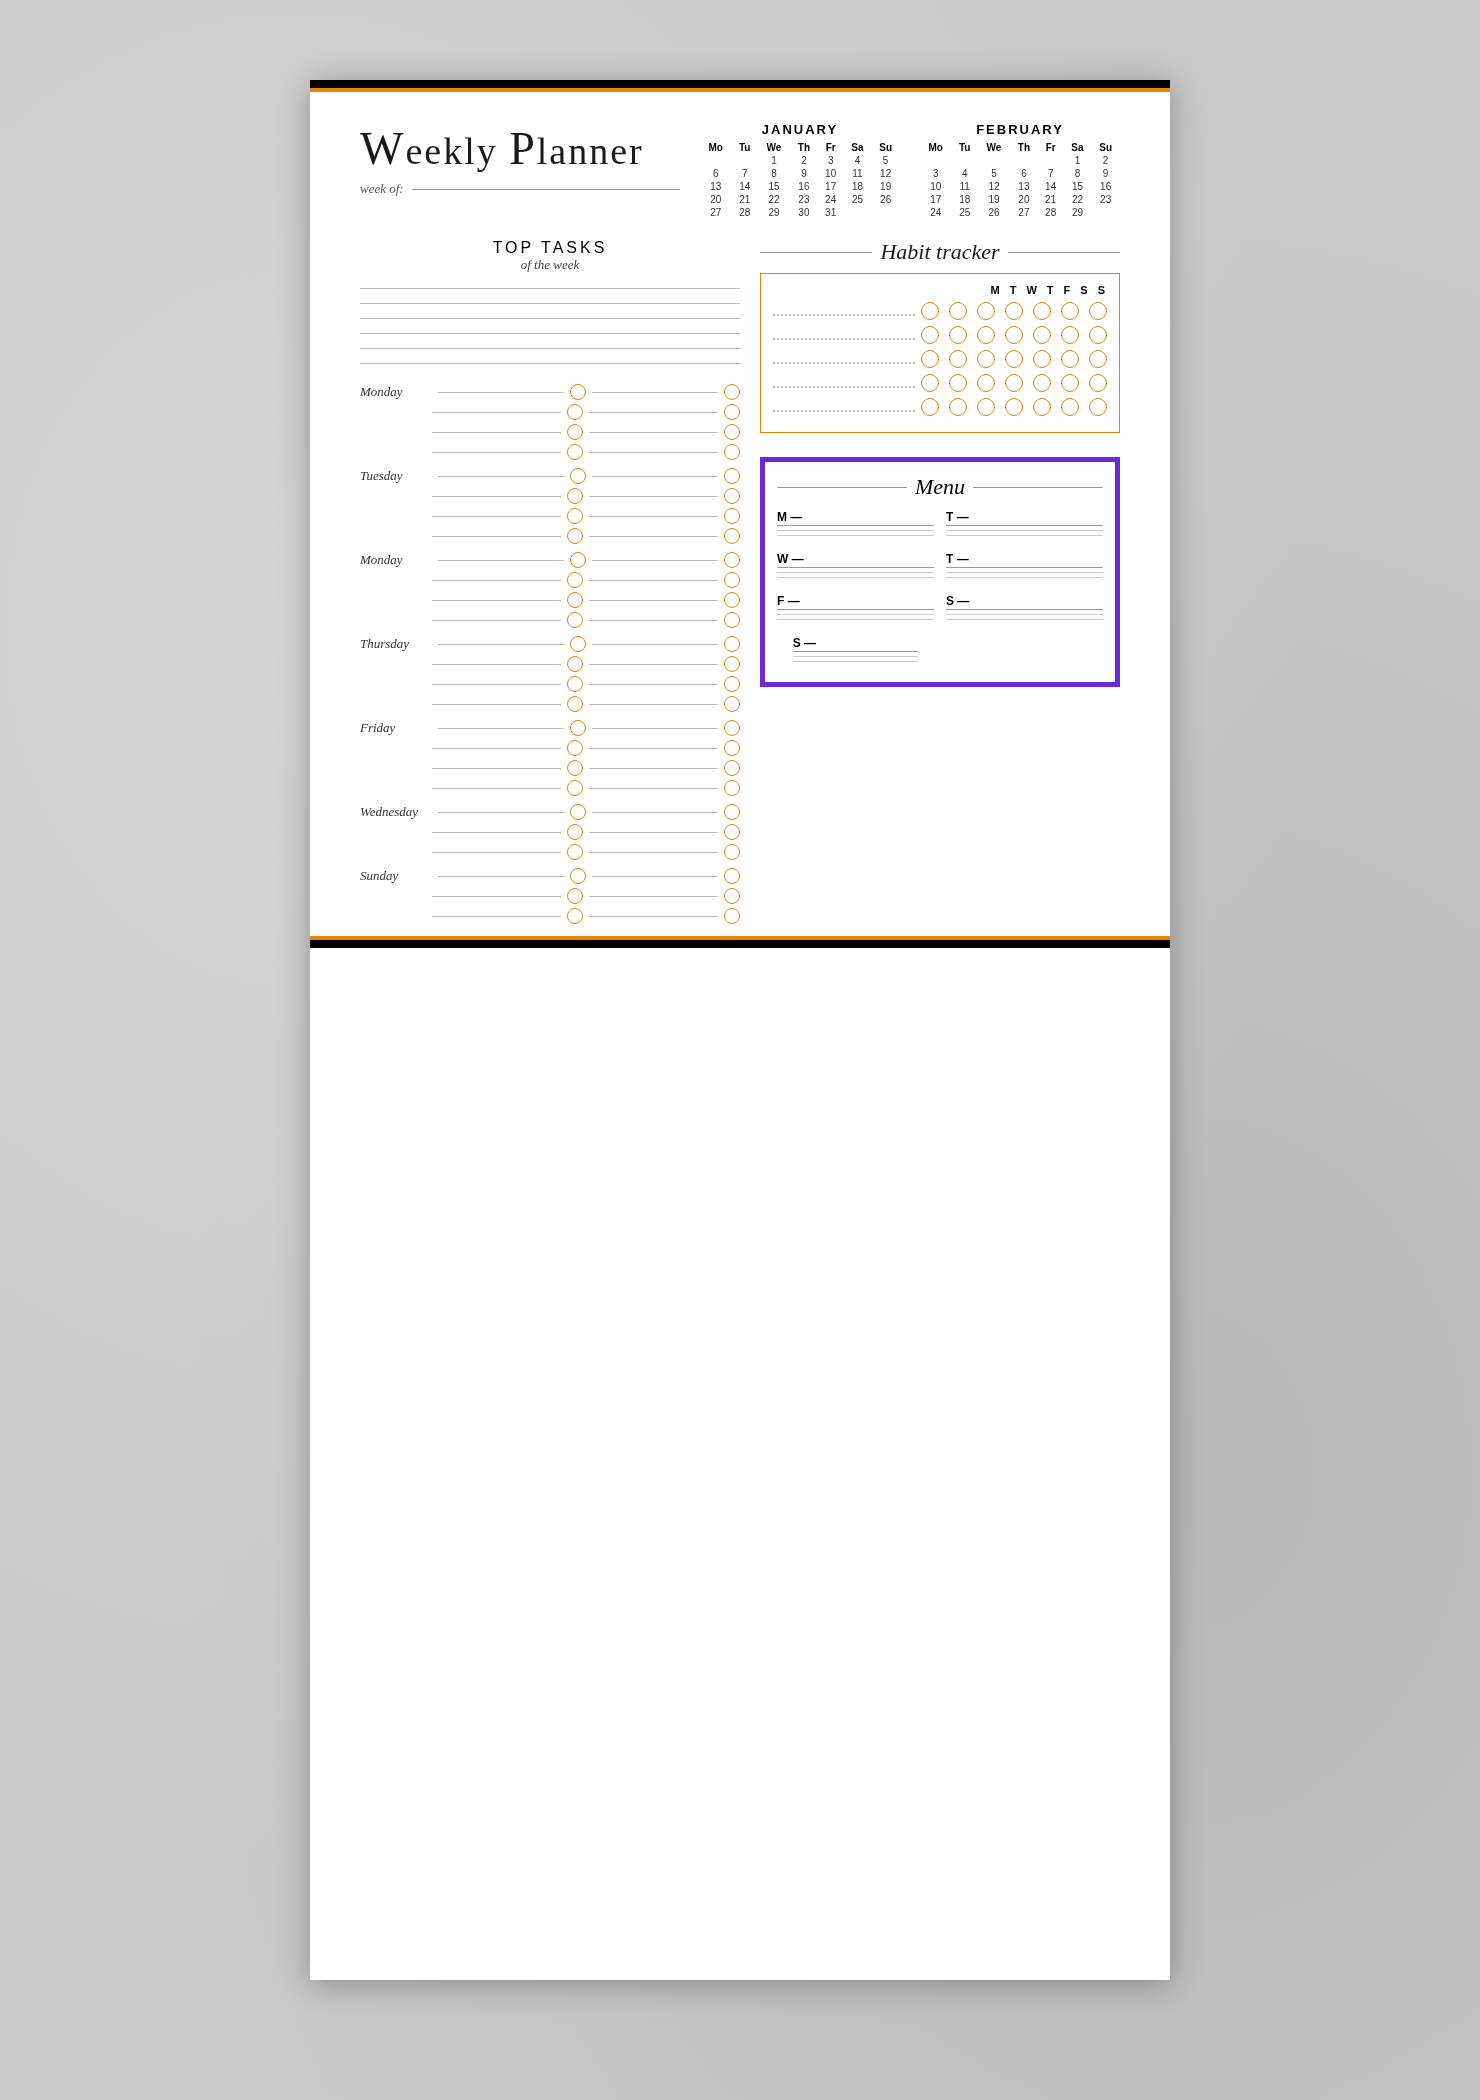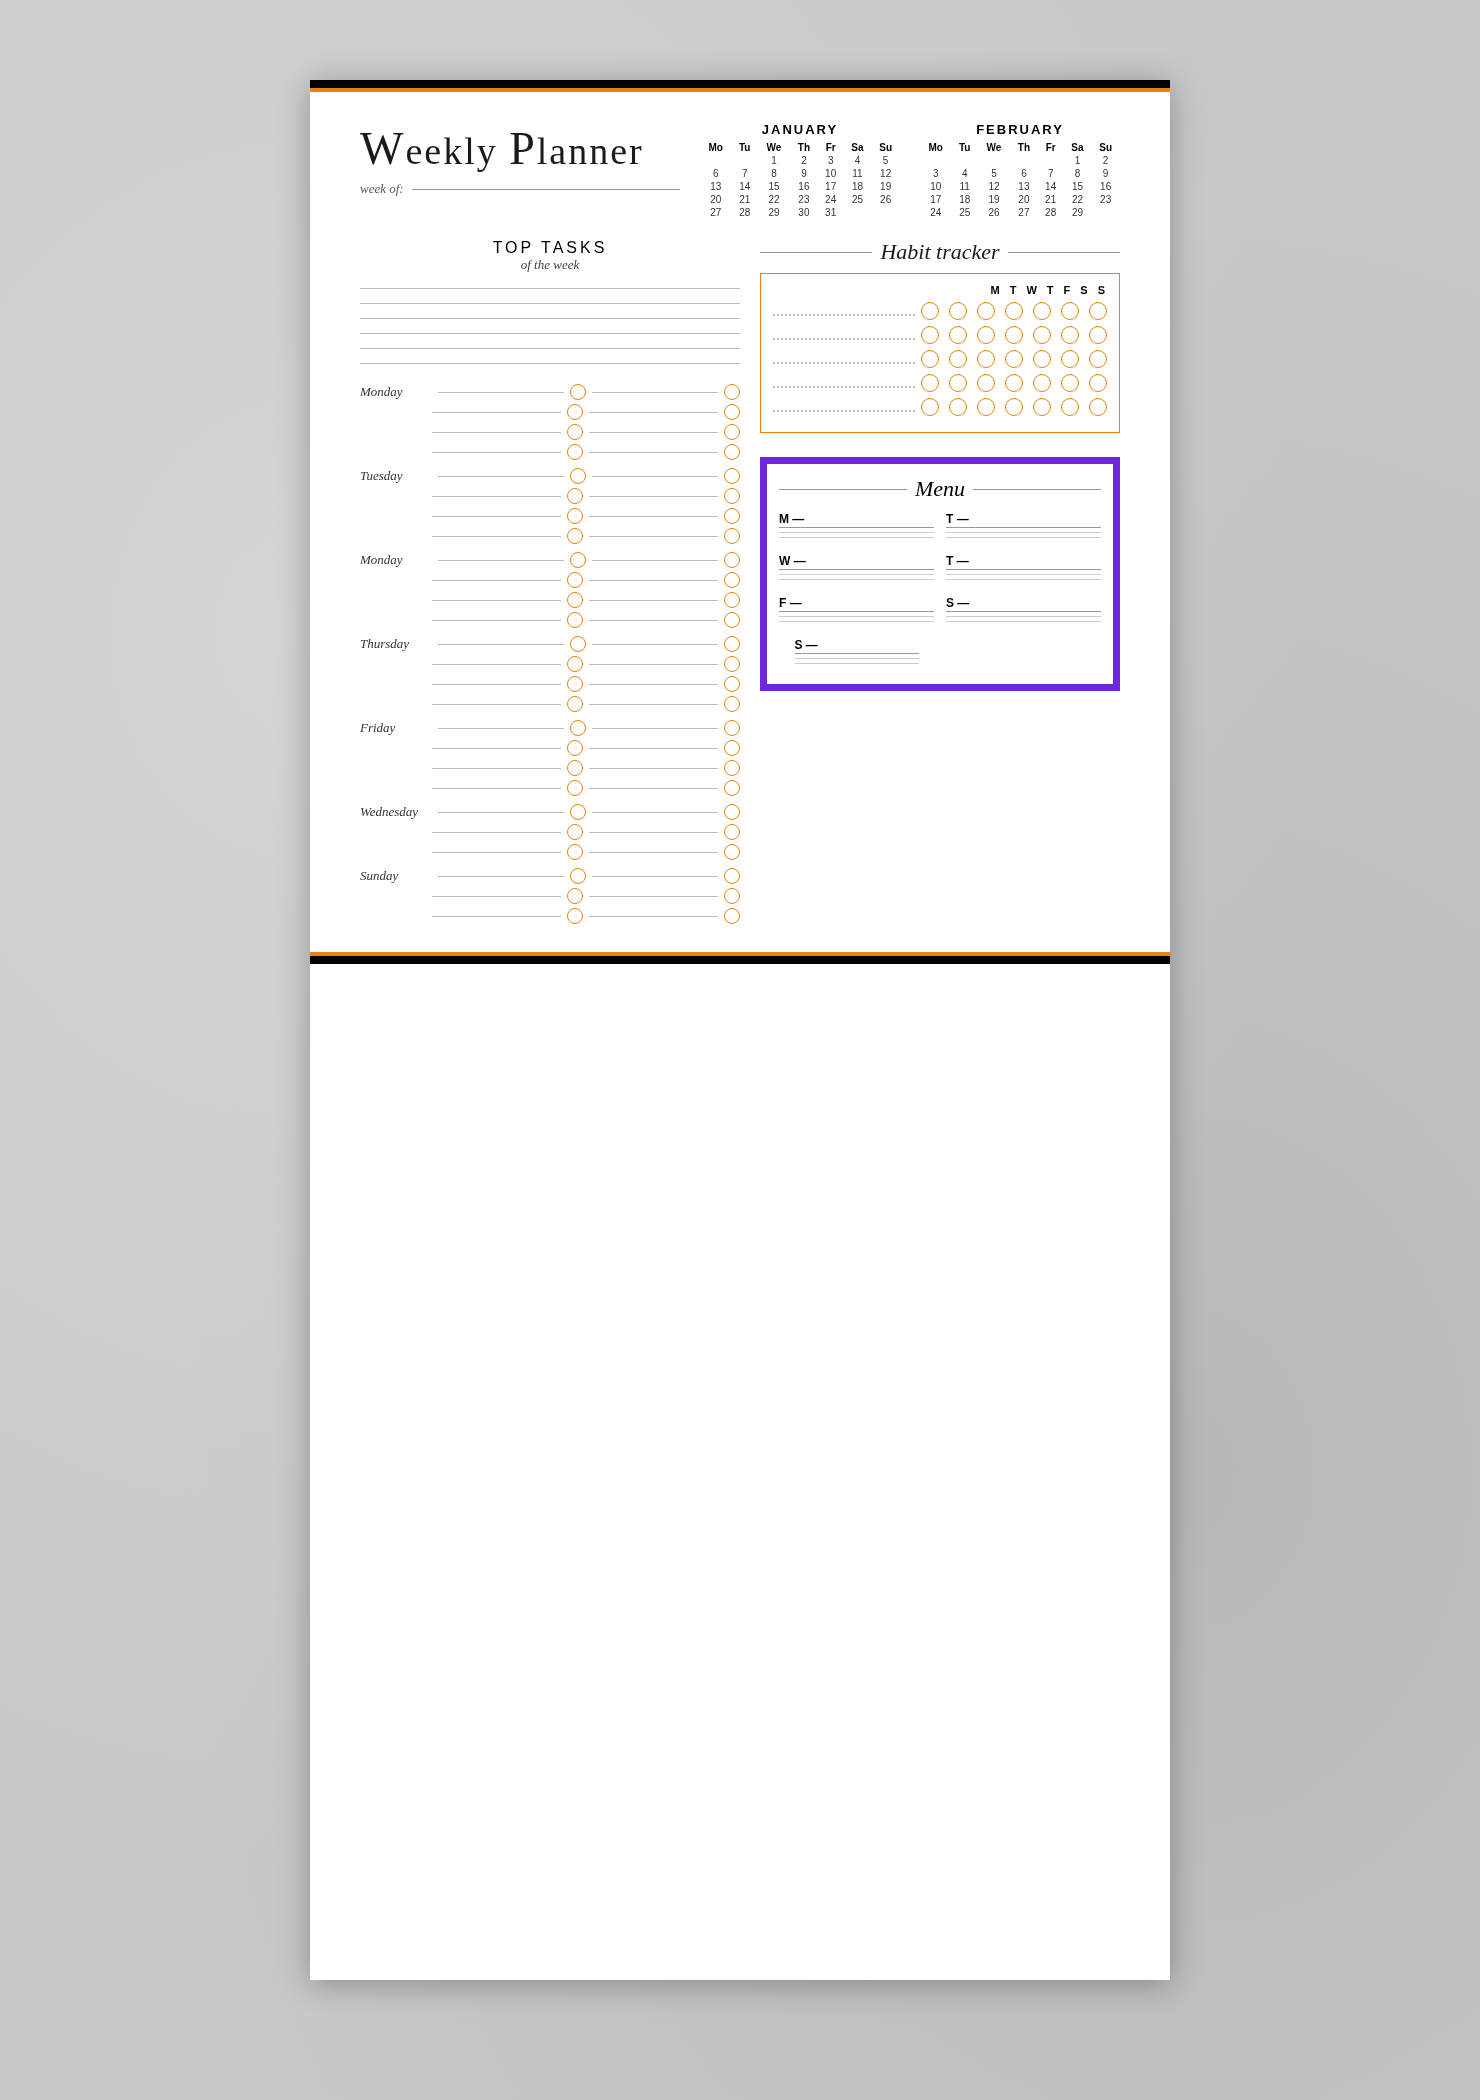--- a/index.html
+++ b/index.html
@@ -42,21 +42,21 @@
       background: #e8820a;
       width: 100%;
     }
     .bottom-border {
       height: 8px;
       background: black;
       width: 100%;
     }
 
     .page-content {
-      padding: 30px 50px 20px 50px;
+      padding: 30px 50px 4px 50px;
     }
 
     
     .header-row {
       display: flex;
       align-items: flex-start;
       gap: 20px;
       margin-bottom: 20px;
     }
 
@@ -265,21 +265,21 @@
     }
     .habit-circle {
       width: 18px;
       height: 18px;
       border: 1.5px solid #e8820a;
       border-radius: 50%;
     }
 
     
     .menu-section {
-      border: 7px solid #6d28d9;
+      border: 5px solid #6d28d9;
       padding: 12px;
       margin-bottom: 15px;
       margin-top: 24px;
     }
 
     .menu-title {
       font-size: 22px;
       font-style: italic;
       text-align: center;
       margin-bottom: 10px;

